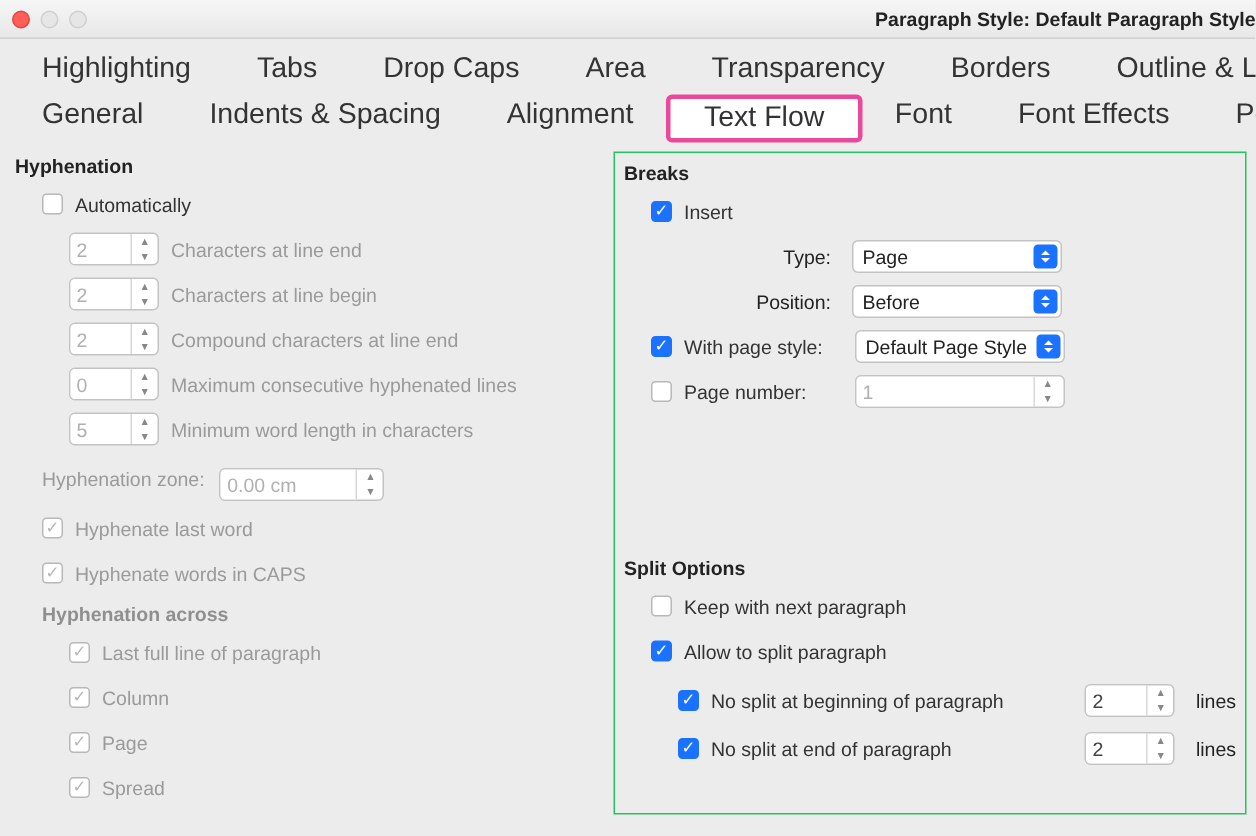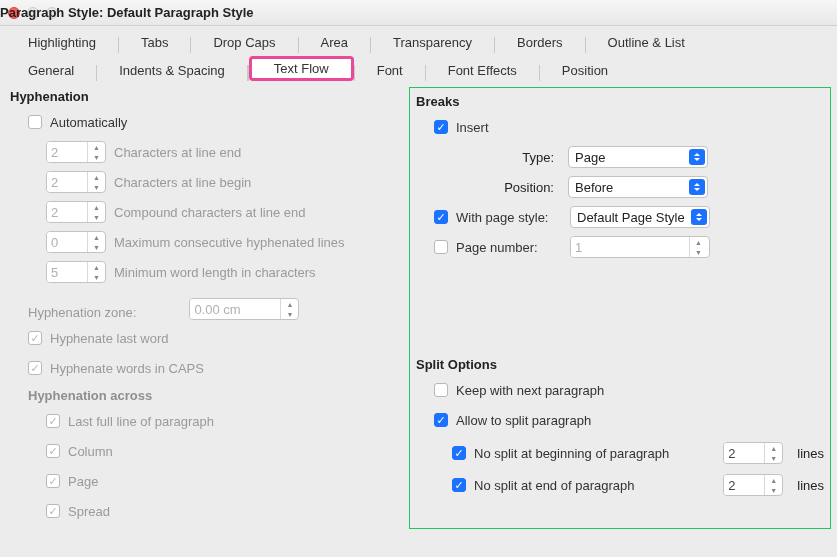--- a/index.html
+++ b/index.html
@@ -22,25 +22,25 @@
     position: relative;
   }
   .traffic {
     display: flex; gap: 7px;
   }
   .tl-btn { width:12px; height:12px; border-radius:50%; }
   .tl-close{ background:#ff5f57; border:1px solid #e24640;}
   .tl-min{ background:#e6e6e6; border:1px solid #cfcfcf;}
   .tl-max{ background:#e6e6e6; border:1px solid #cfcfcf;}
   .win-title {
-    position:absolute; left:0; right:12px; text-align:left;
+    position:absolute; left:0; right:0; text-align:right;
     font-weight:600; font-size:13px; pointer-events:none;
   }
   .tabs-wrap { padding: 6px 6px 0 6px; }
-  .tab-row { display:flex; align-items:flex-end; gap:0; font-size:13px; }
+  .tab-row { display:flex; align-items:flex-start; gap:0; font-size:19px; }
   .tab-row .tab {
     flex:0 0 auto;
     padding: 3px 22px;
     color:#333;
     cursor:default;
   }
   .tab-row .sep {
     width:1px; height:16px; background:#c8c8c8;
   }
   .tab.active {
@@ -73,39 +73,39 @@
     background:#fff; overflow:hidden;
   }
   .spin input {
     width:40px; border:none; padding:0 4px; font-size:13px; color:#444;
   }
   .spin.dim input { color:#b0b0b0; }
   .spin .arrows {
     width:18px; display:flex; flex-direction:column; border-left:1px solid #d8d8d8;
   }
   .spin .arrows span{ flex:1; display:flex; align-items:center; justify-content:center; font-size:7px; color:#888;}
-  .spin.wide { width:110px;margin-left:43px; }
+  .spin.wide { width:110px; }
   .spin.wide input{ width:90px;}
   .select {
     display:inline-flex; align-items:center; justify-content:space-between;
     width:140px; height:22px; border:1px solid #c3c3c3; border-radius:4px;
     background:#fff; padding:0 2px 0 6px;
   }
   .select .cap {
     width:16px; height:16px; border-radius:3px; background:#1a72ff;
     display:flex; flex-direction:column; align-items:center; justify-content:center;
   }
   .select .cap::before{content:"";border-left:3px solid transparent;border-right:3px solid transparent;border-bottom:3px solid #fff;}
   .select .cap::after{content:"";border-left:3px solid transparent;border-right:3px solid transparent;border-top:3px solid #fff;margin-top:2px;}
   .label-right { text-align:right; width:120px; display:inline-block; margin-right:6px;}
   .sub-h { font-weight:700; margin:8px 0 2px 18px;}
   .sp-row { display:flex; align-items:center; gap:8px; margin:10px 0 10px 18px;}
   .sp-row .after { margin-left:auto; display:flex; align-items:center; gap:8px;}
   .lines-lbl { margin-left:6px;}
-  .hz-row { display:flex; align-items:flex-end; gap:10px; margin:14px 0 6px 18px;}
+  .hz-row { display:flex; align-items:flex-start; gap:10px; margin:14px 0 6px 18px;}
 </style>
 </head>
 <body>
 
 <div class="titlebar">
   <div class="traffic">
     <div class="tl-btn tl-close"></div>
     <div class="tl-btn tl-min"></div>
     <div class="tl-btn tl-max"></div>
   </div>
@@ -126,20 +126,21 @@
       <span class="sep"></span>
     <span class="tab">Borders</span>
       <span class="sep"></span>
     <span class="tab">Outline &amp; List</span>
   </div>
   <div class="tab-row" style="margin-top:3px;">
     <span class="tab">General</span>
       <span class="sep"></span>
     <span class="tab">Indents &amp; Spacing</span>
       <span class="sep"></span>
+    <span class="tab">Alignment</span>
       <span class="sep"></span>
     <span class="tab active">Text Flow</span>
       <span class="sep"></span>
     <span class="tab">Font</span>
       <span class="sep"></span>
     <span class="tab">Font Effects</span>
       <span class="sep"></span>
     <span class="tab">Position</span>
   </div>
 </div>

